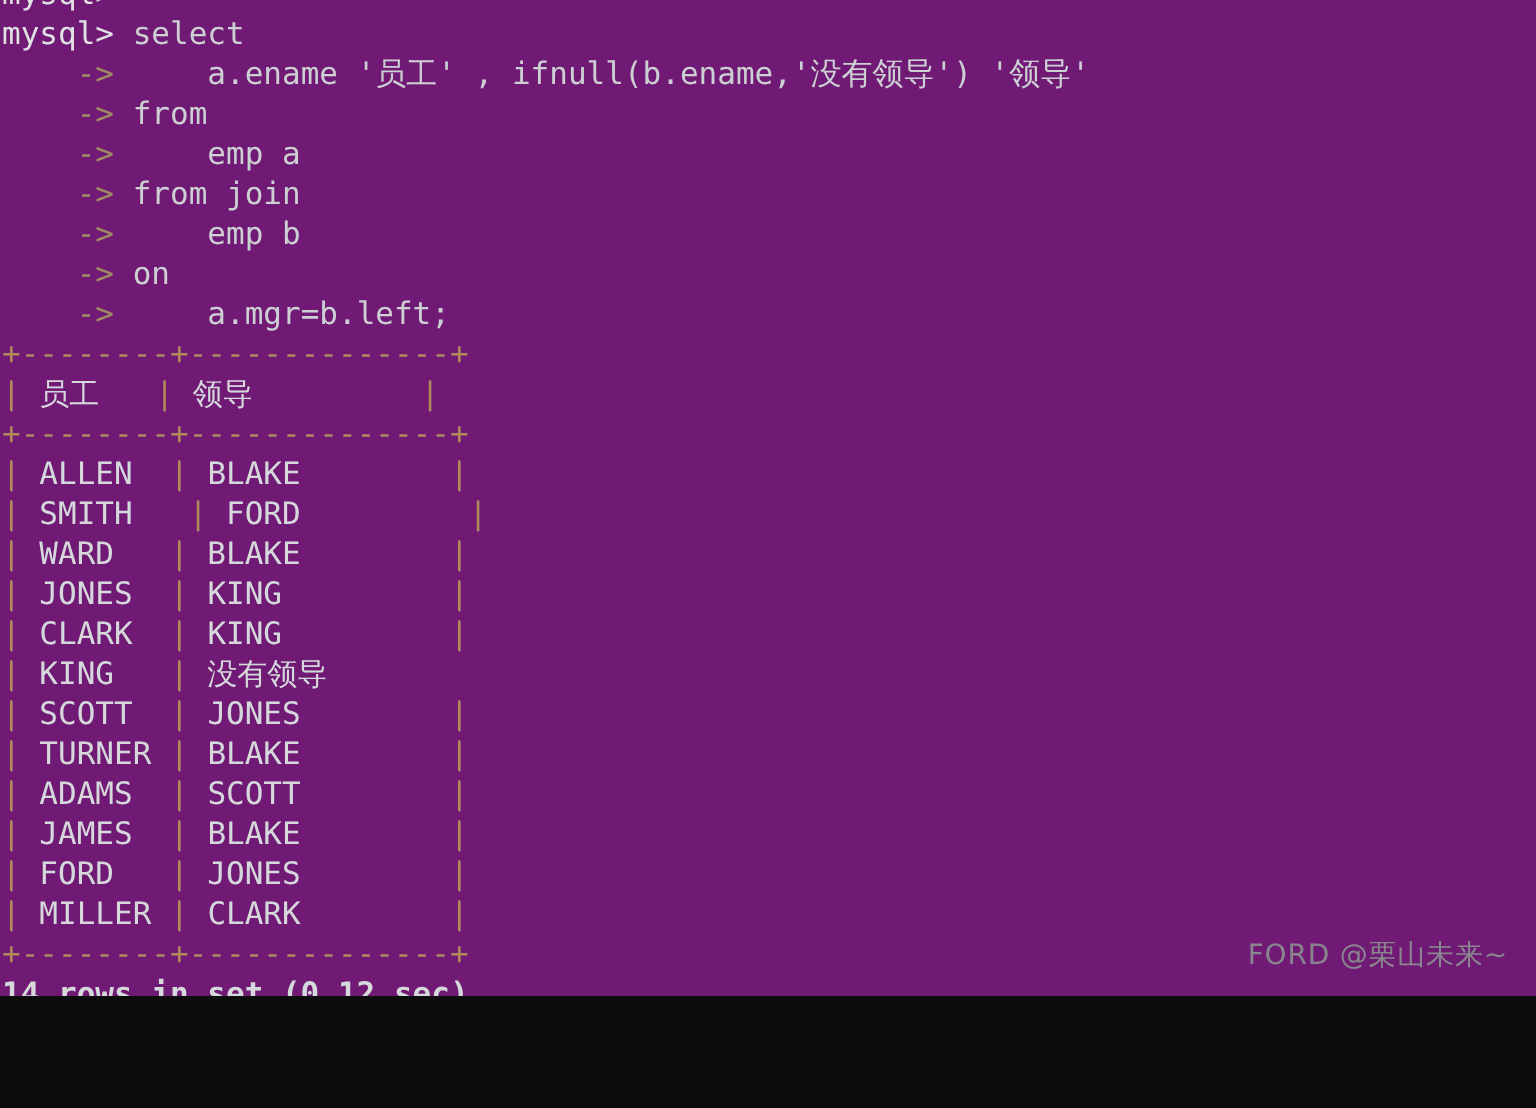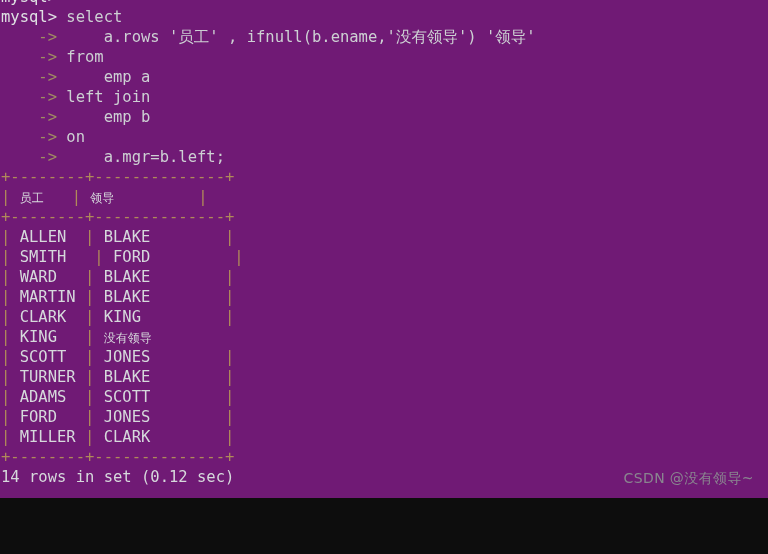--- a/index.html
+++ b/index.html
@@ -54,25 +54,26 @@
     letter-spacing: 0px;
   }
   .bar {
     color: #b08a5a;
   }
   .cell {
     color: #d6d9dc;
   }
   .cjk {
     font-family: Liberation Serif, serif;
-    font-size: 12px;
+    font-size: 15px;
     color: #d6d9dc;
   }
   .status {
     color: #d6d9dc;
+    font-weight: bold;
   }
   .watermark {
     position: absolute;
     right: 14px;
     bottom: 10px;
     color: #8c8f92;
     font-family: "DejaVu Sans", "Liberation Sans", sans-serif;
     font-size: 14px;
     letter-spacing: 0.4px;
     opacity: 0.92;
@@ -84,59 +85,60 @@
 </style>
 </head>
 <body>
 
 <div id="terminal">
   <div class="screen">
 
     <div class="line clipline"><span class="prompt">mysql&gt;</span></div>
 
     <div class="line"><span class="prompt">mysql&gt;</span><span class="sqltext"> select</span></div>
-    <div class="line"><span class="arrow">    -&gt;</span><span class="sqltext">     a.rows '员工' , ifnull(b.ename,'没有领导') '领导'</span></div>
+    <div class="line"><span class="arrow">    -&gt;</span><span class="sqltext">     a.ename '员工' , ifnull(b.ename,'没有领导') '领导'</span></div>
     <div class="line"><span class="arrow">    -&gt;</span><span class="sqltext"> from</span></div>
     <div class="line"><span class="arrow">    -&gt;</span><span class="sqltext">     emp a</span></div>
-    <div class="line"><span class="arrow">    -&gt;</span><span class="sqltext"> left join</span></div>
+    <div class="line"><span class="arrow">    -&gt;</span><span class="sqltext"> from join</span></div>
     <div class="line"><span class="arrow">    -&gt;</span><span class="sqltext">     emp b</span></div>
     <div class="line"><span class="arrow">    -&gt;</span><span class="sqltext"> on</span></div>
     <div class="line"><span class="arrow">    -&gt;</span><span class="sqltext">     a.mgr=b.left;</span></div>
 
     <div class="line border">+--------+--------------+</div>
 
     <div class="line"><span class="bar">| </span><span class="cjk">员工</span><span class="bar">   | </span><span class="cjk">领导</span><span class="bar">         |</span></div>
 
     <div class="line border">+--------+--------------+</div>
 
     <div class="line"><span class="bar">| </span><span class="cell">ALLEN</span><span class="bar">  </span><span class="bar">| </span><span class="cell">BLAKE</span><span class="bar">        </span><span class="bar">|</span></div>
 
     <div class="line"><span class="bar">| </span><span class="cell">SMITH</span><span class="bar">   </span><span class="bar">| </span><span class="cell">FORD</span><span class="bar">         </span><span class="bar">|</span></div>
 
     <div class="line"><span class="bar">| </span><span class="cell">WARD</span><span class="bar">   </span><span class="bar">| </span><span class="cell">BLAKE</span><span class="bar">        </span><span class="bar">|</span></div>
 
+    <div class="line"><span class="bar">| </span><span class="cell">JONES</span><span class="bar">  </span><span class="bar">| </span><span class="cell">KING</span><span class="bar">         </span><span class="bar">|</span></div>
 
-    <div class="line"><span class="bar">| </span><span class="cell">MARTIN</span><span class="bar"> </span><span class="bar">| </span><span class="cell">BLAKE</span><span class="bar">        </span><span class="bar">|</span></div>
 
 
     <div class="line"><span class="bar">| </span><span class="cell">CLARK</span><span class="bar">  </span><span class="bar">| </span><span class="cell">KING</span><span class="bar">         </span><span class="bar">|</span></div>
 
     <div class="line"><span class="bar">| </span><span class="cell">KING</span><span class="bar">   </span><span class="bar">| </span><span class="cjk">没有领导</span></div>
 
     <div class="line"><span class="bar">| </span><span class="cell">SCOTT</span><span class="bar">  </span><span class="bar">| </span><span class="cell">JONES</span><span class="bar">        </span><span class="bar">|</span></div>
 
     <div class="line"><span class="bar">| </span><span class="cell">TURNER</span><span class="bar"> </span><span class="bar">| </span><span class="cell">BLAKE</span><span class="bar">        </span><span class="bar">|</span></div>
 
     <div class="line"><span class="bar">| </span><span class="cell">ADAMS</span><span class="bar">  </span><span class="bar">| </span><span class="cell">SCOTT</span><span class="bar">        </span><span class="bar">|</span></div>
 
+    <div class="line"><span class="bar">| </span><span class="cell">JAMES</span><span class="bar">  </span><span class="bar">| </span><span class="cell">BLAKE</span><span class="bar">        </span><span class="bar">|</span></div>
 
     <div class="line"><span class="bar">| </span><span class="cell">FORD</span><span class="bar">   </span><span class="bar">| </span><span class="cell">JONES</span><span class="bar">        </span><span class="bar">|</span></div>
 
     <div class="line"><span class="bar">| </span><span class="cell">MILLER</span><span class="bar"> </span><span class="bar">| </span><span class="cell">CLARK</span><span class="bar">        </span><span class="bar">|</span></div>
 
     <div class="line border">+--------+--------------+</div>
 
     <div class="line status">14 rows in set (0.12 sec)</div>
 
   </div>
 
-  <div class="watermark">CSDN @没有领导~</div>
+  <div class="watermark">FORD @栗山未来~</div>
 </div>
 
 </body></html>

